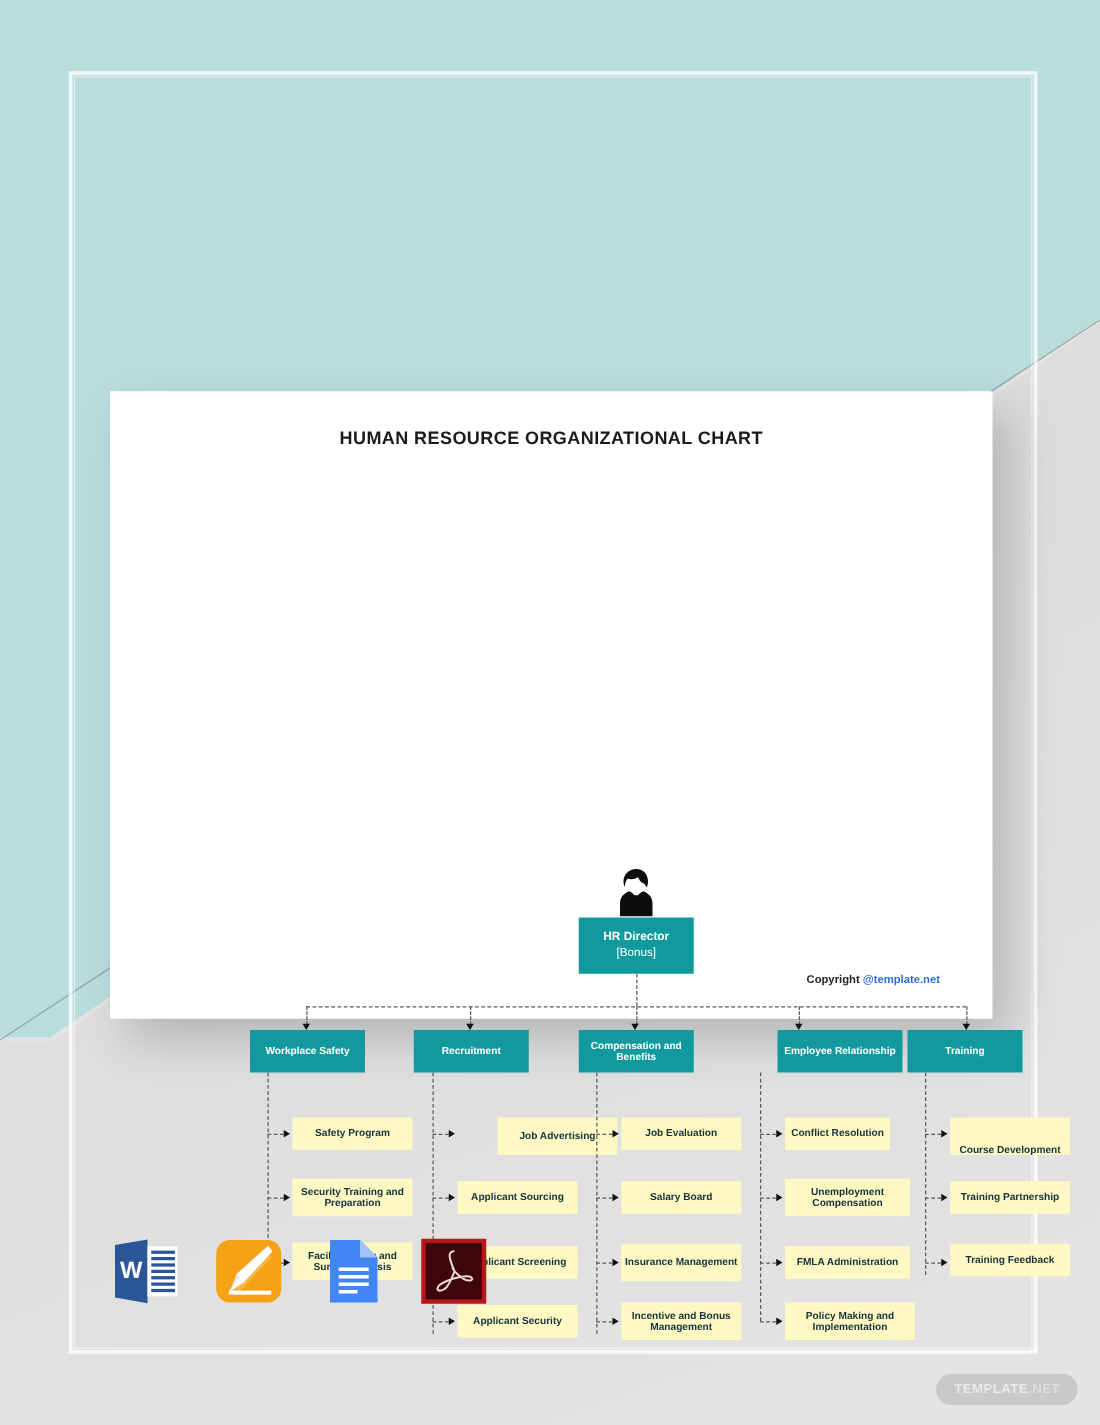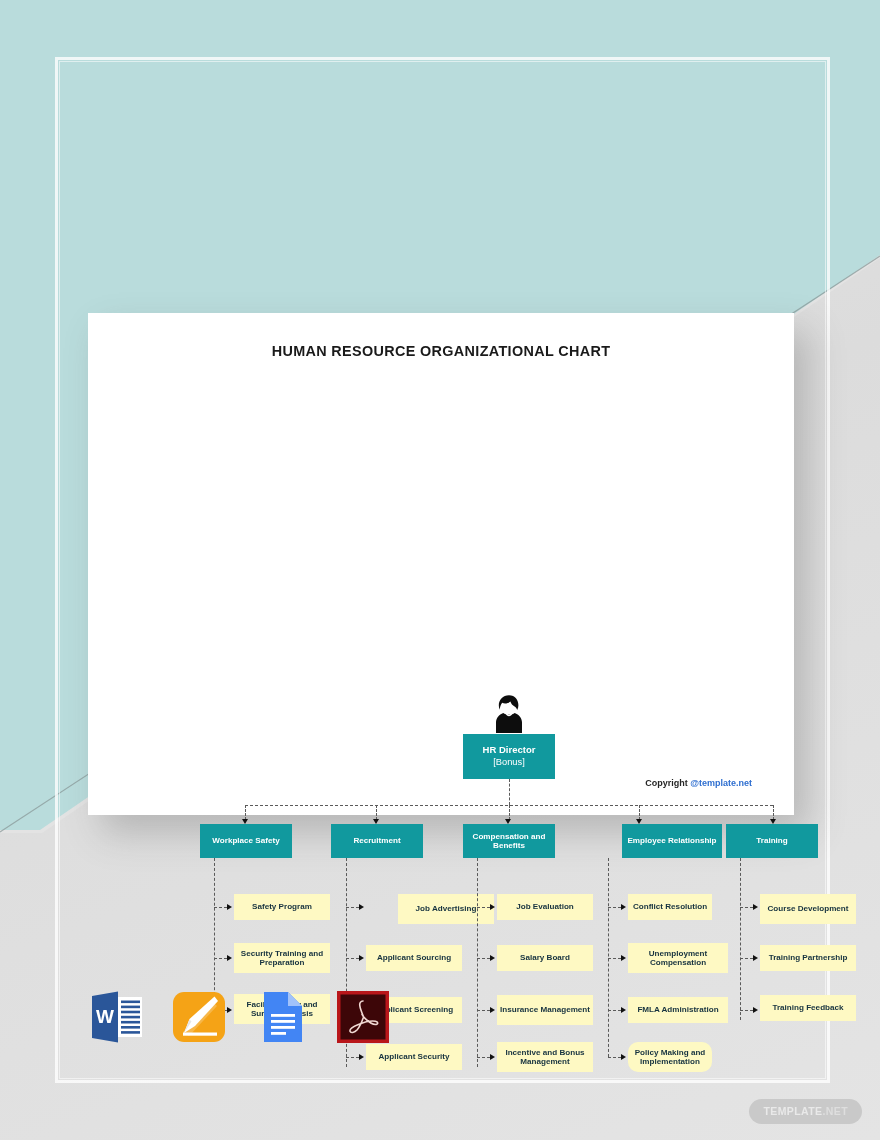--- a/index.html
+++ b/index.html
@@ -331,29 +331,29 @@
     </div>
 
     <div class="h-dash" style="left:520px; top:697px; width:13px;"></div>
     <div class="arrow-right" style="left:533px; top:693.6px;"></div>
     <div class="node node-l3" style="left:540px; top:684px; width:100px; height:26px;">
       <span>FMLA Administration</span>
     </div>
 
     <div class="h-dash" style="left:520px; top:744px; width:13px;"></div>
     <div class="arrow-right" style="left:533px; top:740.6px;"></div>
-    <div class="node node-l3" style="left:540px; top:729px; width:84px; height:30px;border-radius:10px;">
+    <div class="node node-l3" style="left:540px; top:729px; width:104px; height:30px;">
       <span>Policy Making and Implementation</span>
     </div>
 
     <div class="v-dash" style="left:652px; top:545px; height:162px;"></div>
 
     <div class="h-dash" style="left:652px; top:594px; width:13px;"></div>
     <div class="arrow-right" style="left:665px; top:590.6px;"></div>
-    <div class="node node-l3" style="left:672px; top:581px; width:96px; height:30px;">
+    <div class="node node-l3" style="left:672px; top:581px; width:96px; height:30px;align-items:flex-end;">
       <span>Course Development</span>
     </div>
 
     <div class="h-dash" style="left:652px; top:645px; width:13px;"></div>
     <div class="arrow-right" style="left:665px; top:641.6px;"></div>
     <div class="node node-l3" style="left:672px; top:632px; width:96px; height:26px;">
       <span>Training Partnership</span>
     </div>
 
     <div class="h-dash" style="left:652px; top:697px; width:13px;"></div>

